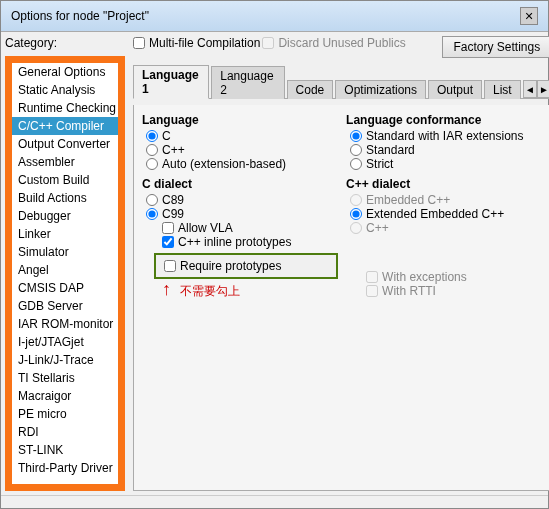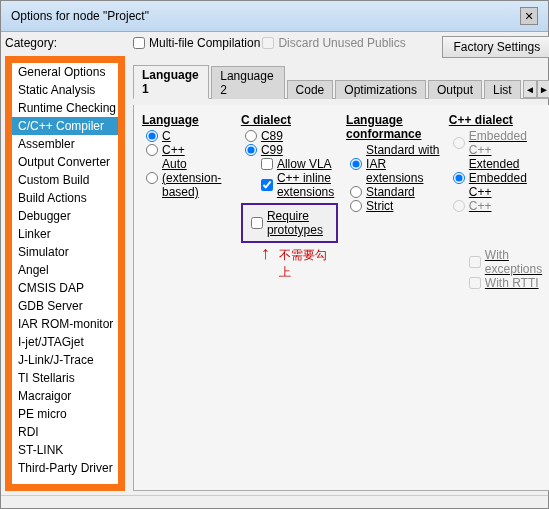--- a/index.html
+++ b/index.html
@@ -160,23 +160,22 @@
       gap: 6px;
     }
     .columns {
       display: flex;
       gap: 8px;
       flex: 1;
     }
     .col {
       flex: 1;
       display: flex;
-      flex-direction: row;
+      flex-direction: column;
       gap: 6px;
-      text-decoration: underline;
     }
     .group-label {
       font-size: 12px;
       font-weight: bold;
       color: #000;
       margin-bottom: 2px;
     }
     .radio-row {
       display: flex;
       align-items: center;
@@ -187,21 +186,22 @@
     .radio-row.disabled {
       color: #888;
     }
     .section-box {
       border: 1px solid #aaa;
       padding: 4px 8px;
       background: #f0f0f0;
       position: relative;
     }
     .section-box.highlighted {
-      border: 2px solid #4c1d95;
+      border: 2px solid #4d7c0f;
+      margin-left: 12px;
     }
     .checkbox-item {
       display: flex;
       align-items: center;
       gap: 4px;
       font-size: 12px;
       padding-left: 4px;
     }
     .checkbox-item.disabled {
       color: #888;
@@ -229,22 +229,22 @@
 
   <div class="dialog-body">
 
     <div class="sidebar">
       <div class="sidebar-label">Category:</div>
       <div class="sidebar-list" id="sidebar-list">
           <div class="sidebar-item">General Options</div>
           <div class="sidebar-item">Static Analysis</div>
           <div class="sidebar-item">Runtime Checking</div>
           <div class="sidebar-item selected">C/C++ Compiler</div>
+          <div class="sidebar-item">Output Converter</div>
           <div class="sidebar-item">Assembler</div>
-          <div class="sidebar-item">Output Converter</div>
           <div class="sidebar-item">Custom Build</div>
           <div class="sidebar-item">Build Actions</div>
           <div class="sidebar-item">Debugger</div>
           <div class="sidebar-item">Linker</div>
           <div class="sidebar-item">Simulator</div>
           <div class="sidebar-item">Angel</div>
           <div class="sidebar-item">CMSIS DAP</div>
           <div class="sidebar-item">GDB Server</div>
           <div class="sidebar-item">IAR ROM-monitor</div>
           <div class="sidebar-item">I-jet/JTAGjet</div>
@@ -315,21 +315,21 @@
               <label class="radio-row">
                 <input type="radio" name="cdialect" checked="" style="">
                 <span>C99</span>
               </label>
               <label class="checkbox-item" style="padding-left: 20px;">
                 <input type="checkbox" style="">
                 <span>Allow VLA</span>
               </label>
               <label class="checkbox-item" style="padding-left: 20px;">
                 <input type="checkbox" checked="" style="">
-                <span>C++ inline extensions</span>
+                <span>C++ inline prototypes</span>
               </label>
 
               <div style="position:relative; margin-top: 4px;">
                 <div class="section-box highlighted">
                   <label class="checkbox-item" style="padding-left:0;">
                     <input type="checkbox" style="">
                     <span>Require prototypes</span>
                   </label>
                 </div>
 

